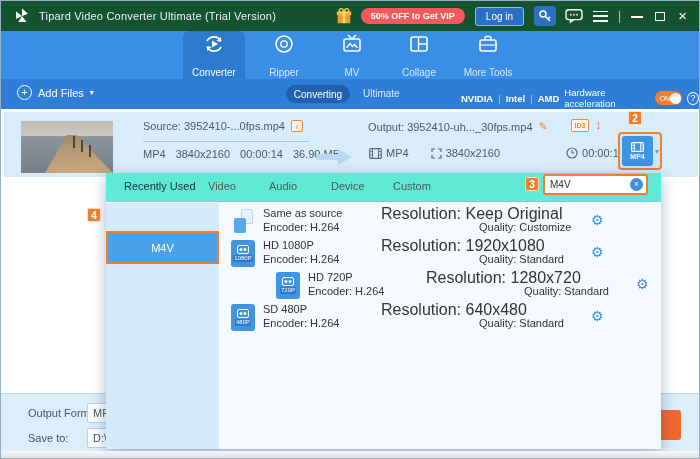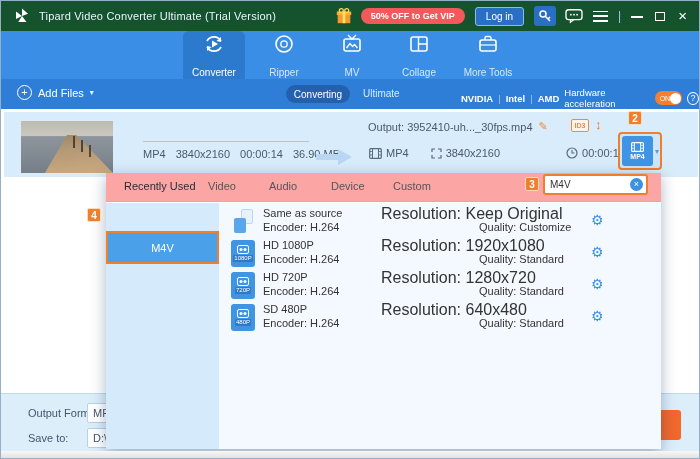--- a/index.html
+++ b/index.html
@@ -93,36 +93,36 @@
   .step-badge{position:absolute;width:14px;height:14px;background:#ee7f2d;border:1px solid #ffd9b8;
     border-radius:2px;color:#fff;font-size:10px;font-weight:bold;display:flex;align-items:center;
     justify-content:center;z-index:8;}
   .badge2{left:627px;top:110px;}
   .badge3{left:524px;top:176px;}
   .badge4{left:86px;top:207px;}
 
   
   .panel{position:absolute;left:105px;top:172px;width:555px;height:276px;background:#fdfeff;
     box-shadow:0 4px 14px rgba(20,50,90,.35);z-index:5;}
-  .panel-tabs{position:absolute;left:0;top:0;right:0;height:29px;background:#fca5a5;border-bottom:1px solid #8ec2ee;}
+  .panel-tabs{position:absolute;left:0;top:0;right:0;height:29px;background:#5eead4;border-bottom:1px solid #8ec2ee;}
   .ptab{position:absolute;top:7px;font-size:11px;color:#555;}
   .ptab.active{color:#1f2a36;}
   .pt0{left:18px;} .pt1{left:102px;} .pt2{left:163px;} .pt3{left:225px;} .pt4{left:287px;}
   .search-box{position:absolute;left:437px;top:1px;width:105px;height:21px;border:2px solid #ee7f2d;
     border-radius:3px;background:#fff;display:flex;align-items:center;}
   .search-input{flex:1;border:0;outline:none;font-size:10px;color:#333;padding:0 0 0 5px;width:70px;
     font-family:"Liberation Sans",sans-serif;background:transparent;}
   .clear-btn{width:13px;height:13px;border-radius:50%;background:#3d8fe0;color:#fff;font-size:9px;
     line-height:13px;text-align:center;margin-right:3px;flex:0 0 auto;}
   .p-sidebar{position:absolute;left:0;top:30px;bottom:0;width:113px;background:#d5eafb;}
   .side-item{position:absolute;left:0px;top:28px;width:113px;height:33px;background:#4aa0e9;
     border:2px solid #ee7f2d;color:#fff;font-size:11px;display:flex;align-items:center;justify-content:center;}
   .p-list{position:absolute;left:113px;top:30px;right:0;bottom:0;background:#f3f9fe;}
   .frow{position:absolute;left:0;right:0;height:33px;}
-  .fr0{top:2px;} .fr1{top:34px;} .fr2{top:66px;} .fr3{top:98px;}
+  .fr0{top:2px;} .fr1{top:34px;} .fr2{top:66px;margin-left:45px;} .fr3{top:98px;}
   .frow .title{position:absolute;left:44px;top:2px;font-size:11px;color:#333;}
   .frow .enc{position:absolute;left:44px;top:16px;font-size:11px;color:#333;}
   .frow .res{position:absolute;left:162px;top:0;font-size:16px;color:#333;text-align:right;}
   .frow .qual{position:absolute;left:260px;top:16px;font-size:11px;color:#333;}
   .frow .gear{position:absolute;left:372px;top:7px;font-size:14px;color:#3d8fe0;}
   .fmt-ico{position:absolute;left:12px;top:3px;width:24px;height:27px;background:#3f94e4;border-radius:3px;
     display:flex;flex-direction:column;align-items:center;justify-content:center;gap:1px;}
   .fmt-ico .lbl{font-size:6px;line-height:7px;color:#fff;background:#2e7ac6;border-radius:1px;padding:0 1px;}
   .src-ico{position:absolute;left:12px;top:3px;width:24px;height:27px;}
   .src-ico .back{position:absolute;right:2px;top:1px;width:12px;height:15px;background:#e7f2fc;
@@ -255,20 +255,24 @@
       <span class="help-circle">?</span>
     </div>
   </div>
 
   <div class="filearea">
     <div class="filerow">
       <div class="thumb">
         <div class="pier"></div>
           <div class="pier-post"></div>
       </div>
+      <div class="src-label">
+        <span>Source: 3952410-...0fps.mp4</span>
+        <span class="info-badge">i</span>
+      </div>
       <div class="src-divider"></div>
       <div class="src-meta">
         <span>MP4</span>
         <span>3840x2160</span>
         <span>00:00:14</span>
         <span>36.90 MB</span>
       </div>
       <svg class="big-arrow" width="38" height="18" viewBox="0 0 38 18">
         <polygon points="0,6 22,6 22,1 36,9 22,17 22,12 0,12" fill="#b9d7f2"></polygon>
       </svg>

